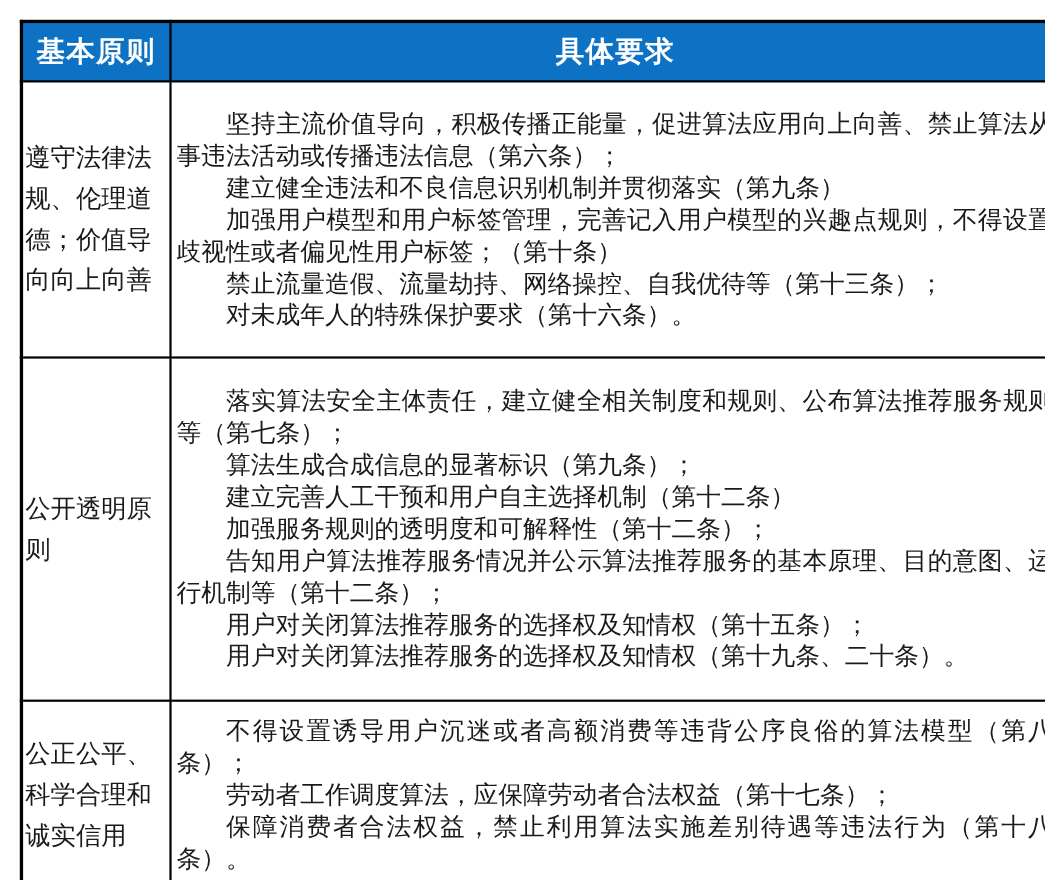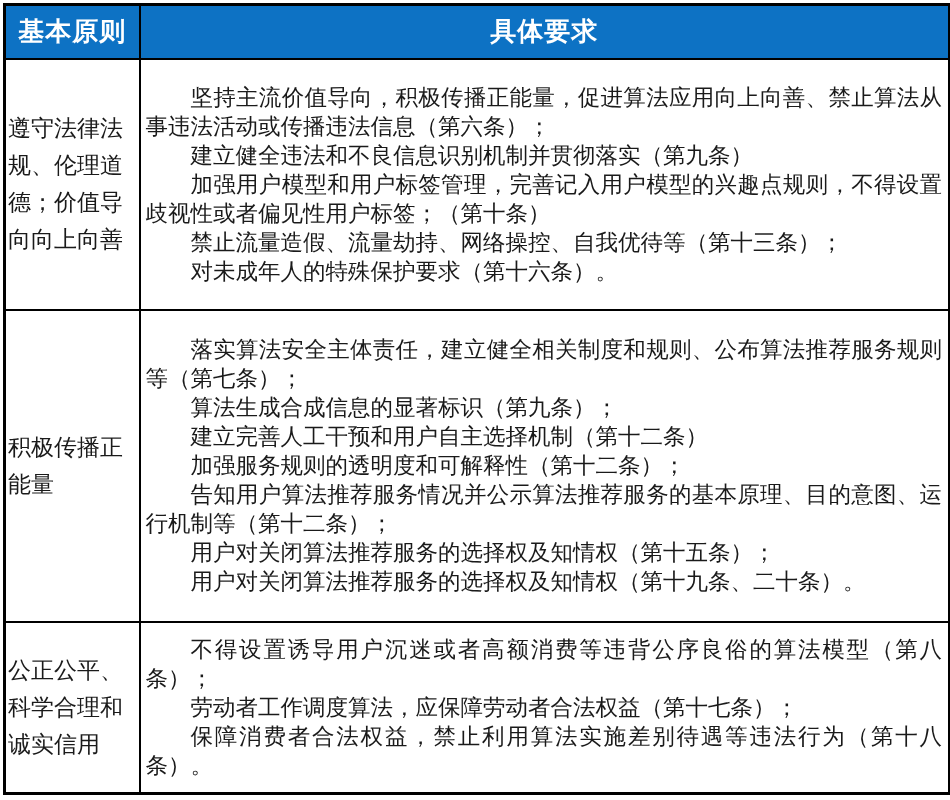--- a/index.html
+++ b/index.html
@@ -9,21 +9,21 @@
     width: 950px;
   }
   body {
     font-family: "Liberation Sans", "DejaVu Sans", sans-serif;
     color: #1a1a1a;
   }
   .wrap {
     width: 950px;
     height: 800px;
     box-sizing: border-box;
-    padding: 3px;
+    padding: 18px;
   }
   table.principles {
     width: 948px;
     border-collapse: collapse;
     table-layout: fixed;
     border: 3px solid #000000;
   }
   table.principles th,
   table.principles td {
     border: 2px solid #000000;
@@ -81,21 +81,21 @@
         <td class="principle">遵守法律法规、伦理道德；价值导向向上向善</td>
         <td class="reqs">
           <p>坚持主流价值导向，积极传播正能量，促进算法应用向上向善、禁止算法从事违法活动或传播违法信息（第六条）；</p>
           <p>建立健全违法和不良信息识别机制并贯彻落实（第九条）</p>
           <p>加强用户模型和用户标签管理，完善记入用户模型的兴趣点规则，不得设置歧视性或者偏见性用户标签；（第十条）</p>
           <p>禁止流量造假、流量劫持、网络操控、自我优待等（第十三条）；</p>
           <p>对未成年人的特殊保护要求（第十六条）。</p>
         </td>
       </tr>
       <tr class="r2">
-        <td class="principle">积极传播正能量</td>
+        <td class="principle">公开透明原则</td>
         <td class="reqs">
           <p>落实算法安全主体责任，建立健全相关制度和规则、公布算法推荐服务规则等（第七条）；</p>
           <p>算法生成合成信息的显著标识（第九条）；</p>
           <p>建立完善人工干预和用户自主选择机制（第十二条）</p>
           <p>加强服务规则的透明度和可解释性（第十二条）；</p>
           <p>告知用户算法推荐服务情况并公示算法推荐服务的基本原理、目的意图、运行机制等（第十二条）；</p>
           <p>用户对关闭算法推荐服务的选择权及知情权（第十五条）；</p>
           <p>用户对关闭算法推荐服务的选择权及知情权（第十九条、二十条）。</p>
         </td>
       </tr>

